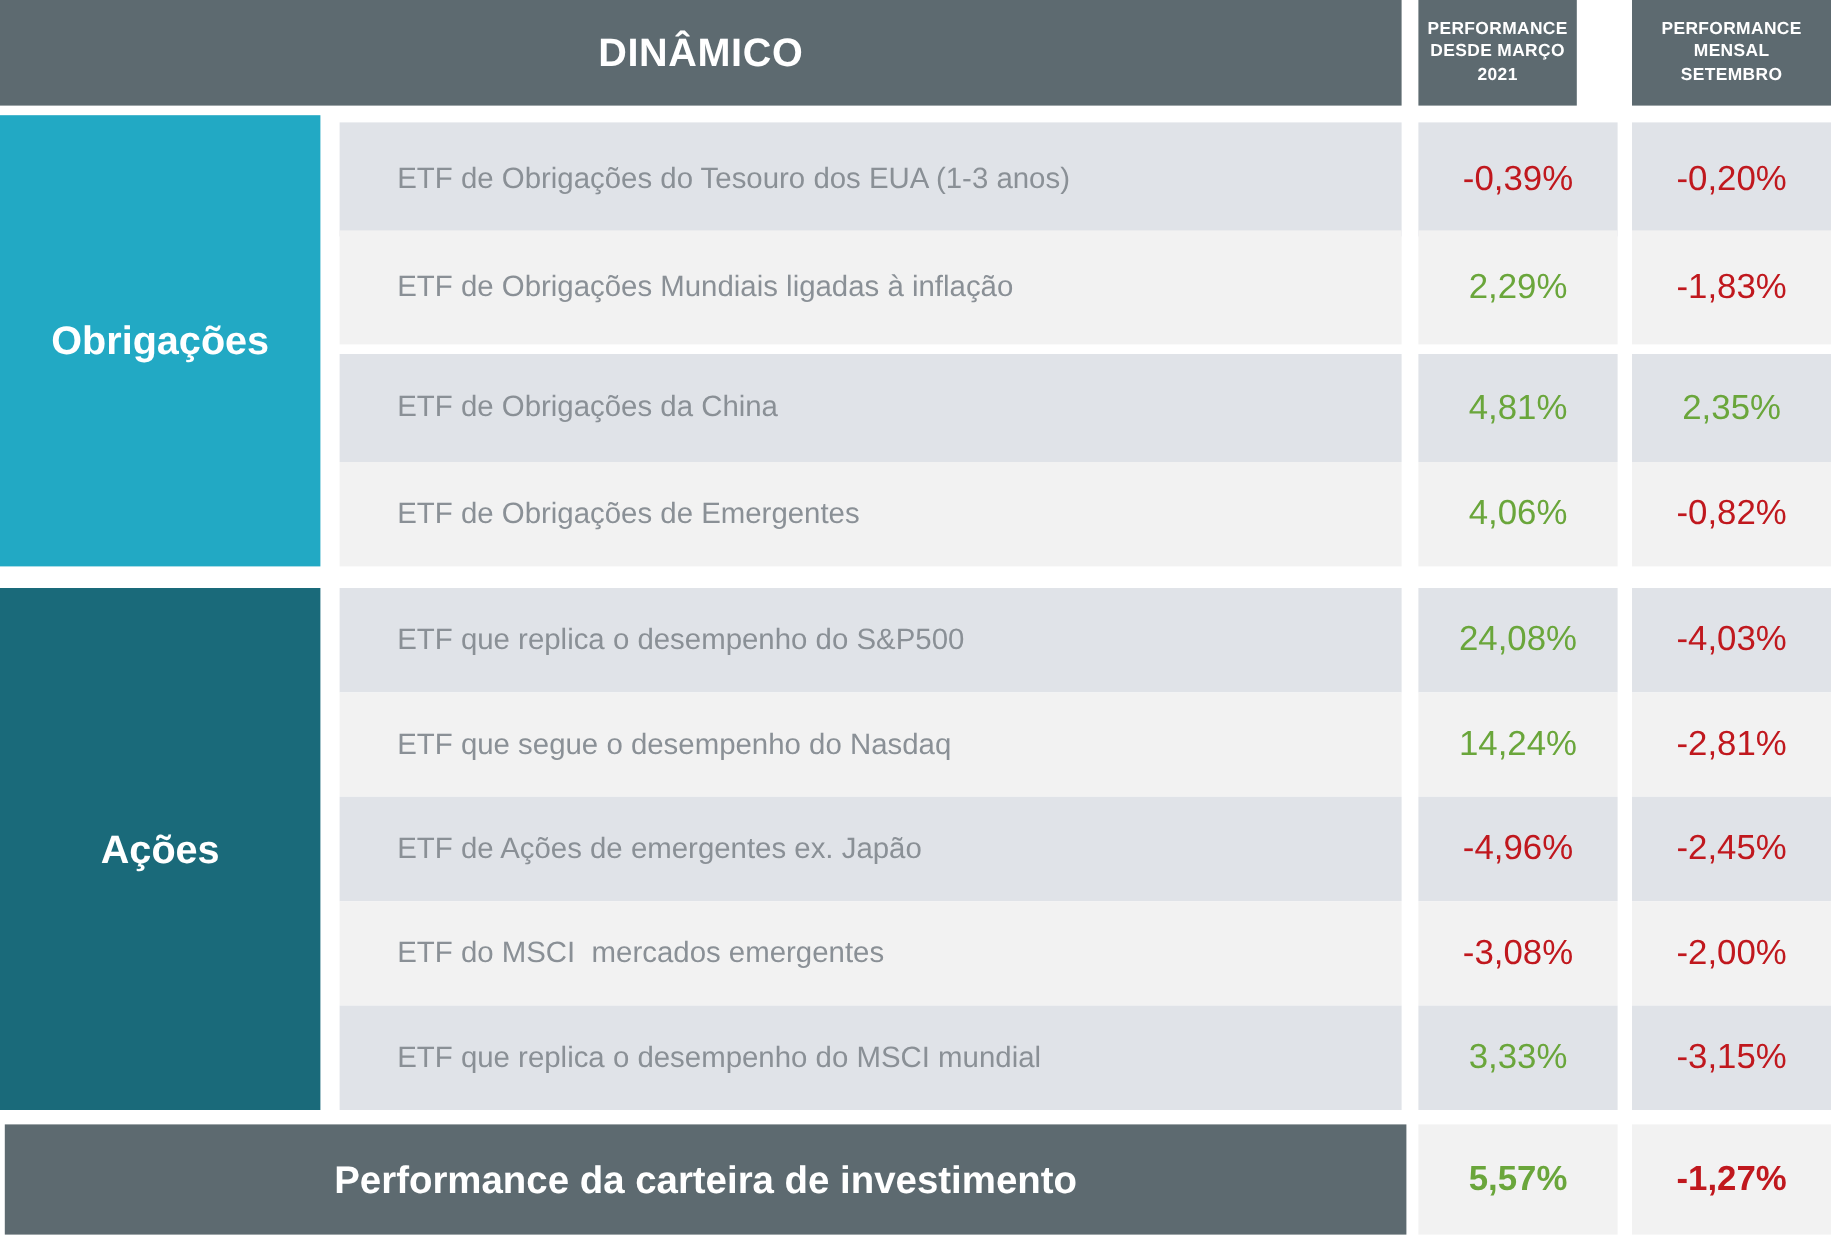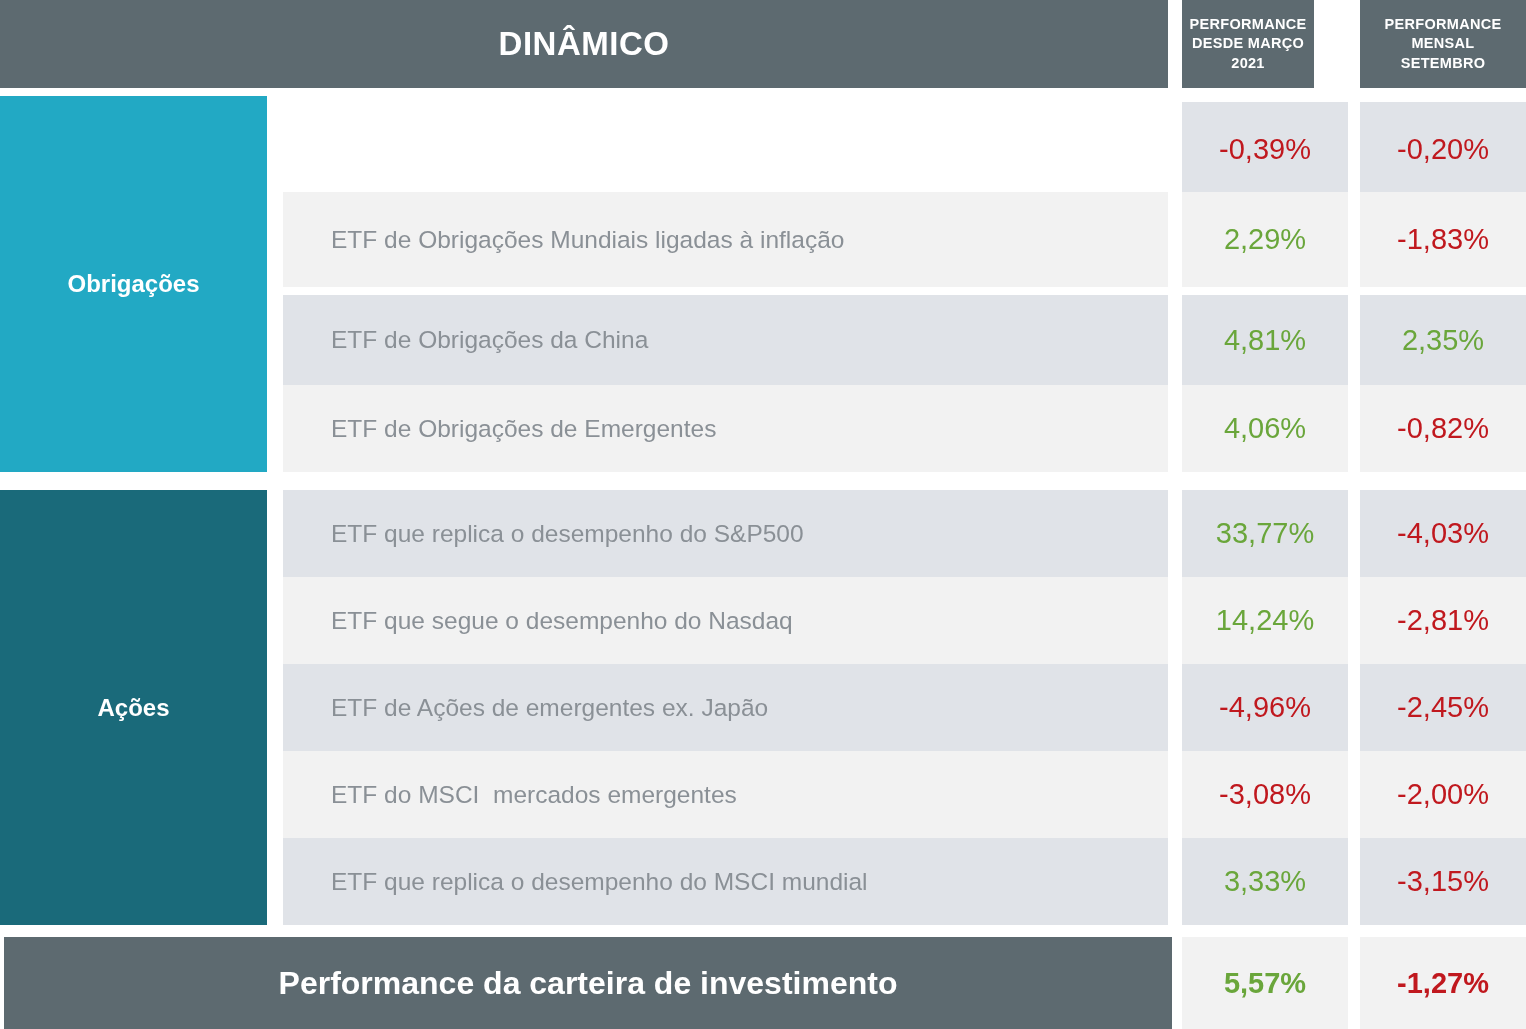--- a/index.html
+++ b/index.html
@@ -62,21 +62,21 @@
   .cat-block {
     position: absolute;
     left: 0;
     width: 267px;
     display: flex;
     align-items: center;
     justify-content: center;
   }
   .cat-block span {
     color: #ffffff;
-    font-size: 24px;
+    font-size: 33px;
     font-weight: bold;
   }
   #cat-bonds  { top: 96px;  height: 376px; background: #22a9c4; }
   #cat-equity { top: 490px; height: 435px; background: #1a6a7a; }
 
   
   .row {
     position: absolute;
     left: 0;
     width: 1526px;
@@ -164,20 +164,23 @@
   </div>
 
   <div class="cat-block" id="cat-bonds">
     <span>Obrigações</span>
   </div>
   <div class="cat-block" id="cat-equity">
     <span>Ações</span>
   </div>
 
   <div class="row bg-dark" style="top:102px;height:95px;">
+    <div class="label">
+        <span>ETF de Obrigações do Tesouro dos EUA (1-3 anos)</span>
+      </div>
     <div class="val c1">
         <span class="neg">-0,39%</span>
       </div>
     <div class="val c2">
         <span class="neg">-0,20%</span>
       </div>
   </div>
 
   <div class="row bg-light" style="top:192px;height:95px;">
     <div class="label">
@@ -213,21 +216,21 @@
     <div class="val c2">
         <span class="neg">-0,82%</span>
       </div>
   </div>
 
   <div class="row bg-dark" style="top:490px;height:87px;">
     <div class="label">
         <span>ETF que replica o desempenho do S&amp;P500</span>
       </div>
     <div class="val c1">
-        <span class="pos">33,77%</span>
+        <span class="pos">24,08%</span>
       </div>
     <div class="val c2">
         <span class="neg">-4,03%</span>
       </div>
   </div>
 
   <div class="row bg-light" style="top:577px;height:87px;">
     <div class="label">
         <span>ETF que segue o desempenho do Nasdaq</span>
       </div>

